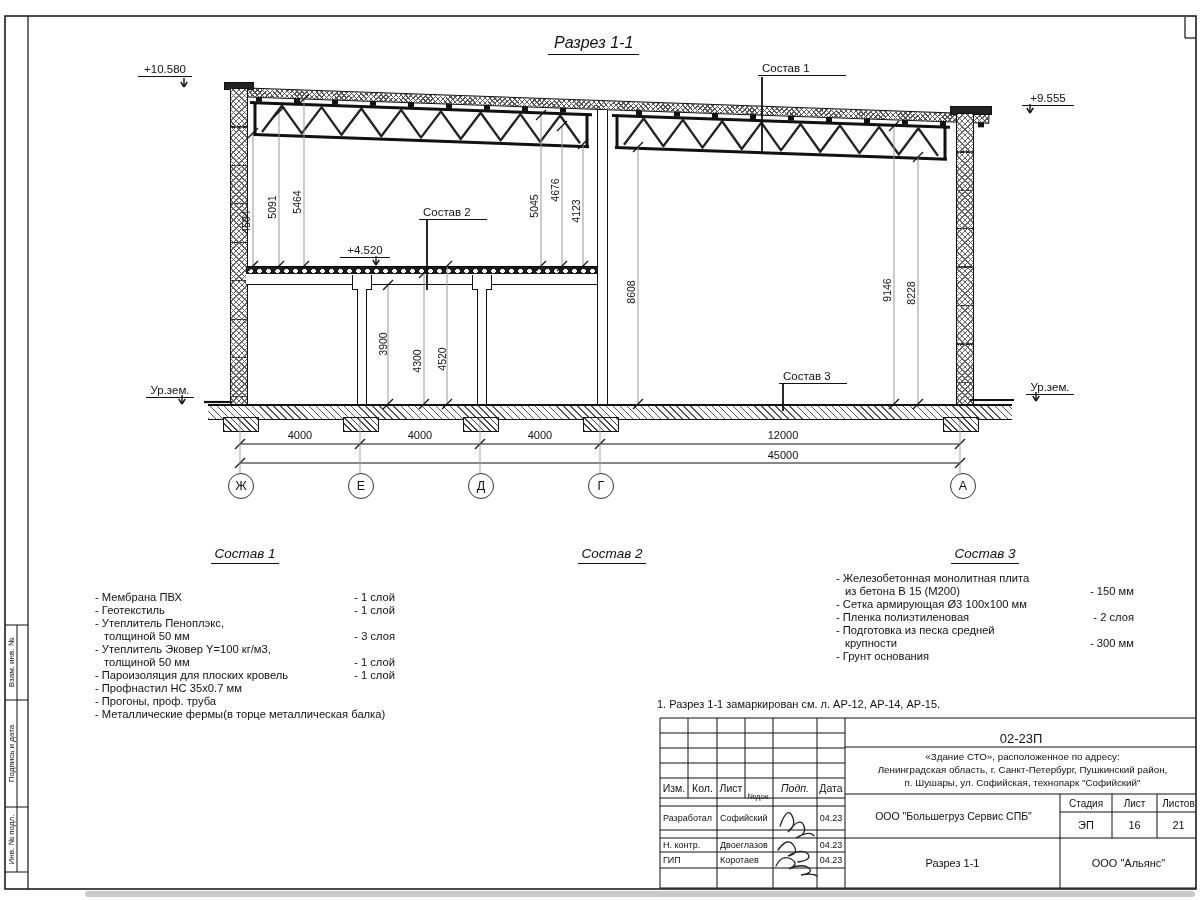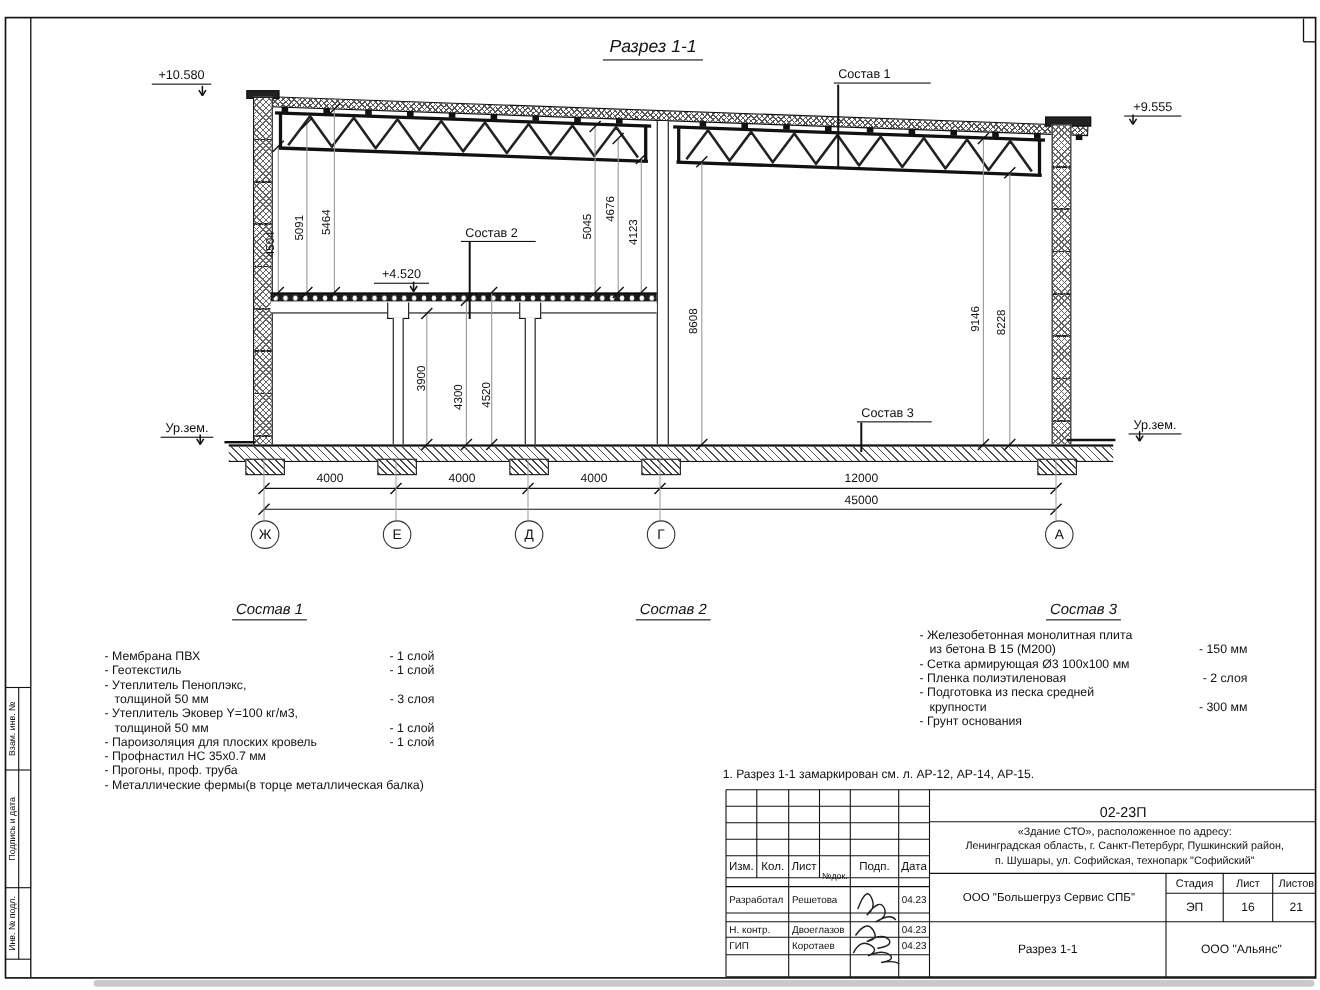--- a/index.html
+++ b/index.html
@@ -323,25 +323,25 @@
     </div>
   </div>
 
   <div class="abs note" style="left:657px;top:698px;">1. Разрез 1-1 замаркирован см. л. АР-12, АР-14, АР-15.</div>
 
   <div class="tb">
     <div class="tb-c" style="left:660px;top:778px;width:28px;height:20px;font-size:10.5px;">Изм.</div>
     <div class="tb-c" style="left:688px;top:778px;width:29px;height:20px;font-size:10.5px;">Кол.</div>
     <div class="tb-c" style="left:717px;top:778px;width:28px;height:20px;font-size:10.5px;">Лист</div>
     <div class="tb-c" style="left:745px;top:778px;width:28px;height:36px;font-size:8px;">№док.</div>
-    <div class="tb-c" style="left:773px;top:778px;width:44px;height:20px;font-size:10.5px;">Подп.</div>
+    <div class="tb-c" style="left:773px;top:778px;width:44px;height:20px;font-size:10.5px;font-style:italic;">Подп.</div>
     <div class="tb-c" style="left:817px;top:778px;width:28px;height:20px;font-size:10.5px;">Дата</div>
 
     <div class="tb-l" style="left:663px;top:806px;height:24px;font-size:9px;">Разработал</div>
-    <div class="tb-l" style="left:720px;top:806px;height:24px;font-size:9px;">Решетова</div>
+    <div class="tb-l" style="left:720px;top:806px;height:24px;font-size:9px;">Софийский</div>
     <div class="tb-c" style="left:817px;top:810px;width:28px;height:16px;font-size:9px;">04.23</div>
     <div class="tb-l" style="left:663px;top:838px;height:14px;font-size:9px;">Н. контр.</div>
     <div class="tb-l" style="left:720px;top:838px;height:14px;font-size:9px;">Двоеглазов</div>
     <div class="tb-c" style="left:817px;top:838px;width:28px;height:14px;font-size:9px;">04.23</div>
     <div class="tb-l" style="left:663px;top:852px;height:16px;font-size:9px;">ГИП</div>
     <div class="tb-l" style="left:720px;top:852px;height:16px;font-size:9px;">Коротаев</div>
     <div class="tb-c" style="left:817px;top:852px;width:28px;height:16px;font-size:9px;">04.23</div>
 
     <div class="tb-c" style="left:845px;top:718px;width:352px;height:41px;font-size:13px;">02-23П</div>
     <div class="tb-c" style="left:848px;top:747px;width:349px;height:47px;font-size:9.8px;white-space:pre-line;line-height:1.3;">«Здание СТО», расположенное по адресу:

